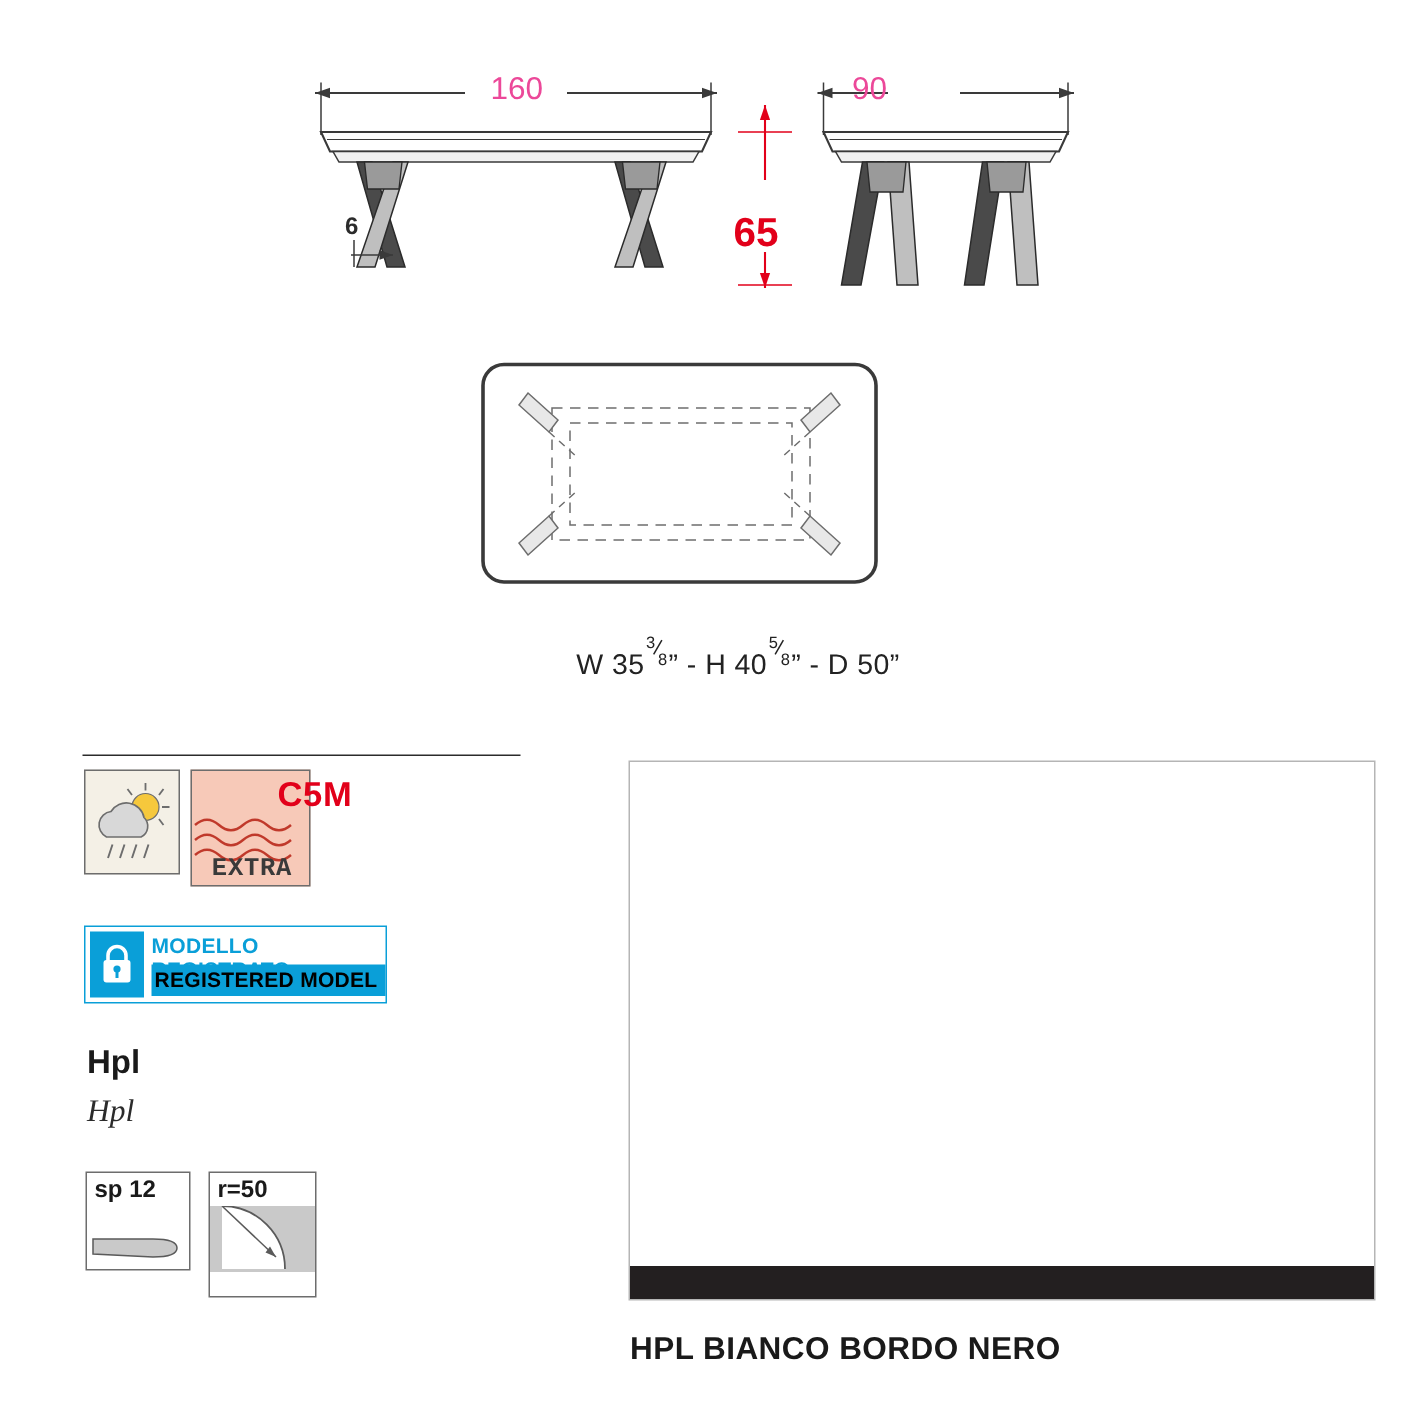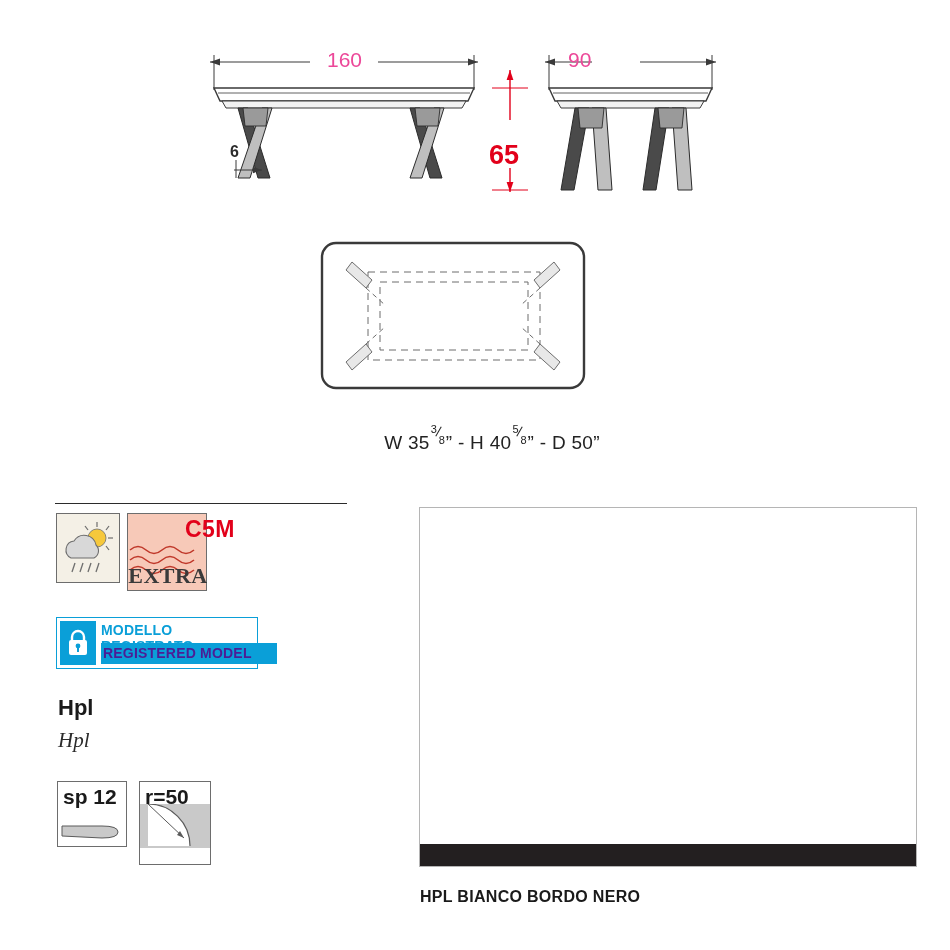--- a/index.html
+++ b/index.html
@@ -94,23 +94,23 @@
     font-weight: bold;
     font-size: 23px;
     color: #e2001a;
     letter-spacing: .5px;
     margin-left: 42px;
   }
   #c5m-extra {
     position: absolute;
     left: 0; bottom: 1px; width: 80px;
     text-align: center;
-    font-family: Liberation Serif, serif;
-    font-weight: bold;
-    font-size: 22px;
+    font-family: Liberation Mono, monospace;
+    font-weight: bold;
+    font-size: 17px;
     color: #3a3a3a;
     letter-spacing: .5px;
   }
 
   
   #reg-badge {
     position: absolute;
     left: 56px; top: 617px;
     width: 202px; height: 52px;
     box-sizing: border-box;
@@ -129,24 +129,24 @@
     left: 44px; top: 4px;
     font-family: "Liberation Sans", sans-serif;
     font-weight: bold;
     font-size: 14px;
     color: #0a9fd8;
     letter-spacing: .2px;
   }
   #reg-line2 {
     position: absolute;
     left: 44px; top: 25px;
-    width: 176px;
+    width: 156px;
     box-sizing: border-box;
     background: #0a9fd8;
-    color: #4c1d95;
+    color: #000000;
     font-family: "Liberation Sans", sans-serif;
     font-weight: bold;
     font-size: 14px;
     letter-spacing: .2px;
     padding: 2px 2px 3px 2px;
   }
 
   #hpl-title {
     position: absolute;
     left: 58px; top: 695px;
@@ -165,21 +165,21 @@
   }
 
   
   #sp-box { left: 57px; top: 781px; width: 70px; height: 66px; }
   #r-box  { left: 139px; top: 781px; width: 72px; height: 84px; }
   .box-label {
     position: absolute;
     left: 5px; top: 3px;
     font-family: "Liberation Sans", sans-serif;
     font-weight: bold;
-    font-size: 21px;
+    font-size: 16px;
     color: #1a1a1a;
   }
 
   
   #product-frame {
     position: absolute;
     left: 419px; top: 507px;
     width: 498px; height: 360px;
     box-sizing: border-box;
     border: 1px solid #b5b5b5;
@@ -189,21 +189,21 @@
     position: absolute;
     left: 0; bottom: 0;
     width: 100%; height: 22px;
     background: #231f20;
   }
   #product-caption {
     position: absolute;
     left: 420px; top: 888px;
     font-family: "Liberation Sans", sans-serif;
     font-weight: bold;
-    font-size: 16px;
+    font-size: 21px;
     letter-spacing: .3px;
     color: #1a1a1a;
   }
 </style>
 </head>
 <body>
 
 <div id="tech-area">
 
   <svg width="950" height="480" viewBox="0 0 950 480">

